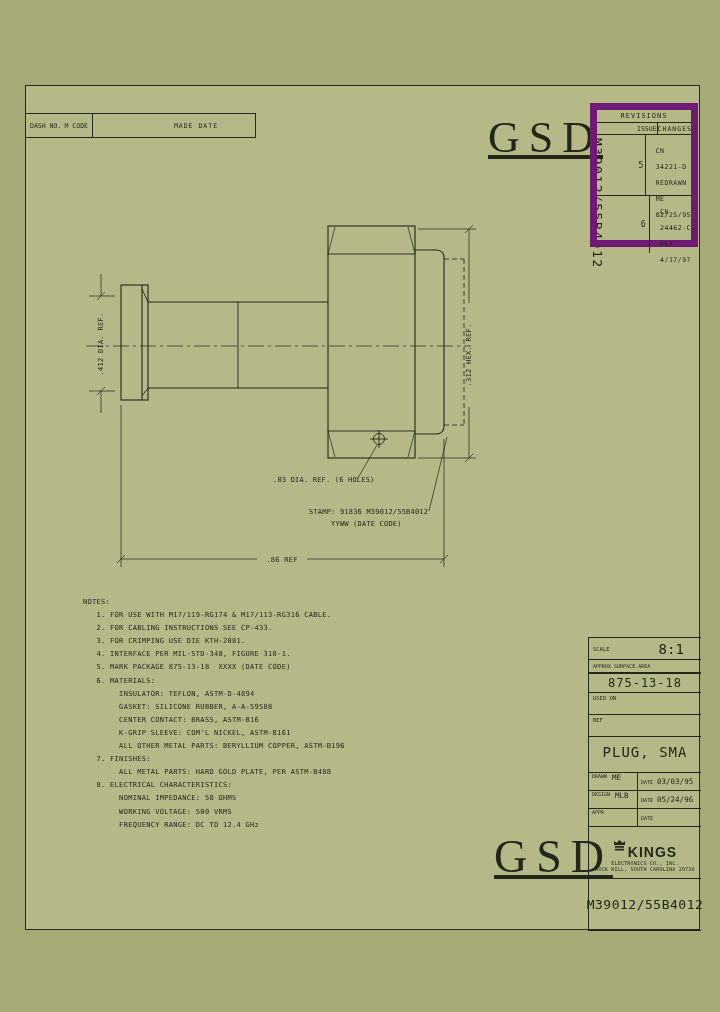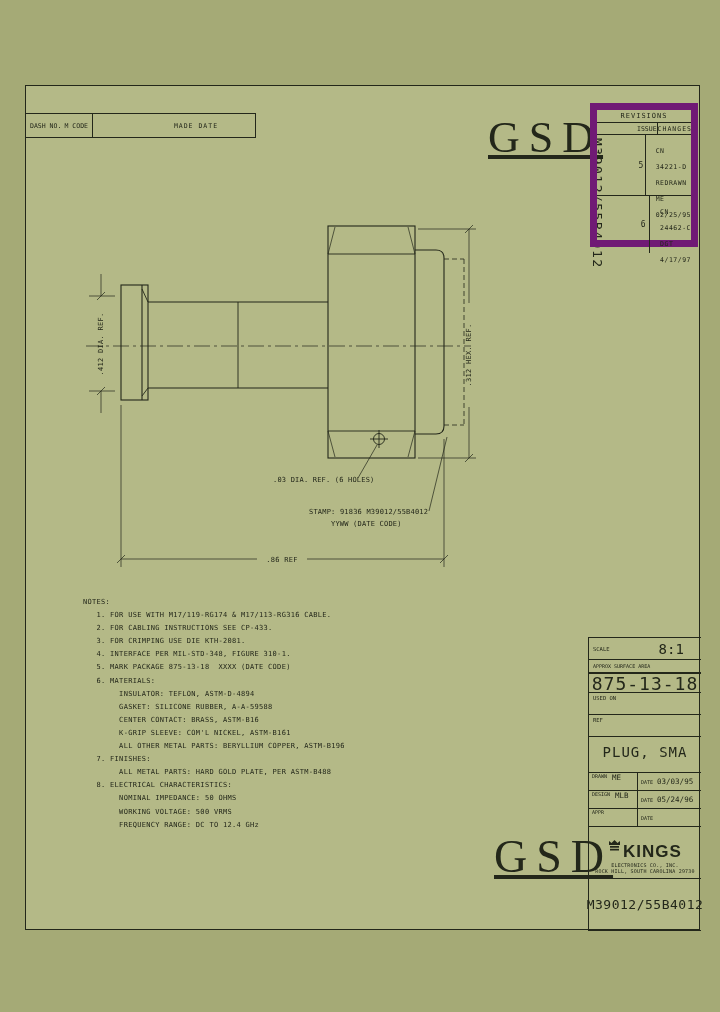--- a/index.html
+++ b/index.html
@@ -51,33 +51,33 @@
   
   .drawing-svg { left:35px; top:115px; }
 
   
   .tblock { left:562px; top:551px; width:113px; height:294px; border:1px solid #23271a; border-right:none; font-size:6px; }
   .tb-row { position:relative; border-bottom:1px solid #23271a; }
   .tb-scale { height:22px; display:flex; align-items:center; padding-left:4px; }
   .tb-scale .lbl { font-size:5.5px; margin-right:8px; }
   .tb-scale .val { font-size:14px;padding-left:41px; }
   .tb-surface { height:14px; display:flex; align-items:center; padding-left:4px; font-size:5px; border-bottom:2px solid #23271a; }
-  .tb-dwgnum { height:19px; display:flex; align-items:center; justify-content:center; font-size:18px; letter-spacing:1px; }
+  .tb-dwgnum { height:19px; display:flex; align-items:center; justify-content:center; font-size:12px; letter-spacing:1px; }
   .tb-usedon, .tb-ref { height:22px; padding:2px 0 0 4px; font-size:5.5px; }
   .tb-title { height:36px; display:flex; align-items:flex-end; justify-content:center; font-size:14px; letter-spacing:1px; padding-bottom:12px; }
   .tb-sign { height:18px; display:flex; align-items:stretch; }
   .tb-sign .c1 { width:49px; display:flex; align-items:flex-start; padding-left:3px; border-right:1px solid #23271a; }
   .tb-sign .c1 .lbl { font-size:5px; margin-right:5px; }
   .tb-sign .c1 .val { font-size:7.5px; }
   .tb-sign .c2 { flex:1; display:flex; align-items:center; padding-left:3px; }
   .tb-sign .c2 .lbl { font-size:5px; margin-right:4px; }
   .tb-sign .c2 .val { font-size:7.5px; }
   .tb-kings { height:52px; display:flex; flex-direction:column; align-items:center; justify-content:center; }
   .kings-name-row { display:flex; align-items:center; gap:2px; }
-  .kings-name { font-family:"Liberation Sans", sans-serif; font-weight:bold; font-size:17px; letter-spacing:1px;margin-top:11px; }
+  .kings-name { font-family:"Liberation Sans", sans-serif; font-weight:bold; font-size:14px; letter-spacing:1px;margin-top:11px; }
   .kings-addr { font-size:5px; line-height:6.5px; text-align:center; letter-spacing:0.2px; }
   .tb-part { height:51px; display:flex; align-items:center; justify-content:center; font-size:13px; letter-spacing:0.5px; border-bottom:none; }
 </style>
 </head>
 <body>
 
 <div class="page">
   <div class="sheet">
 
     <div class="abs dash-table">

